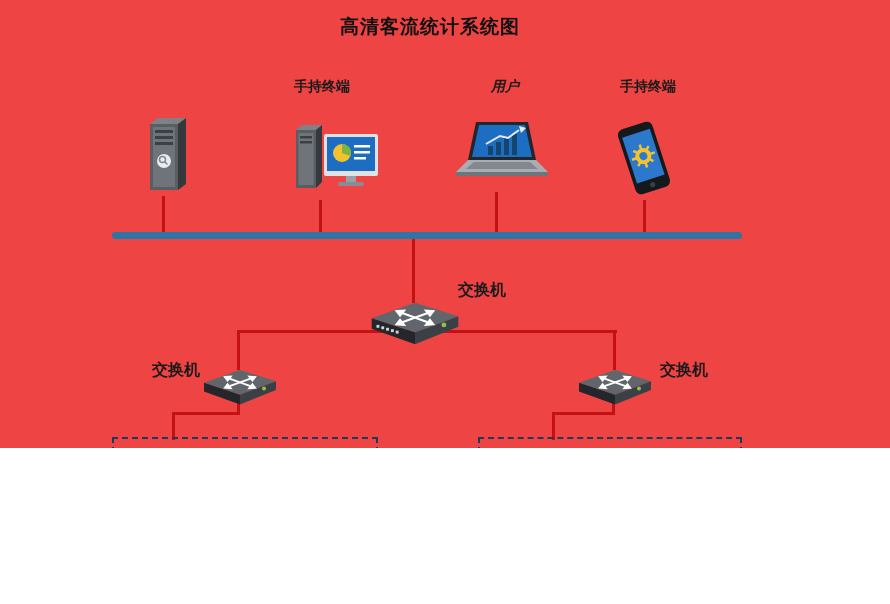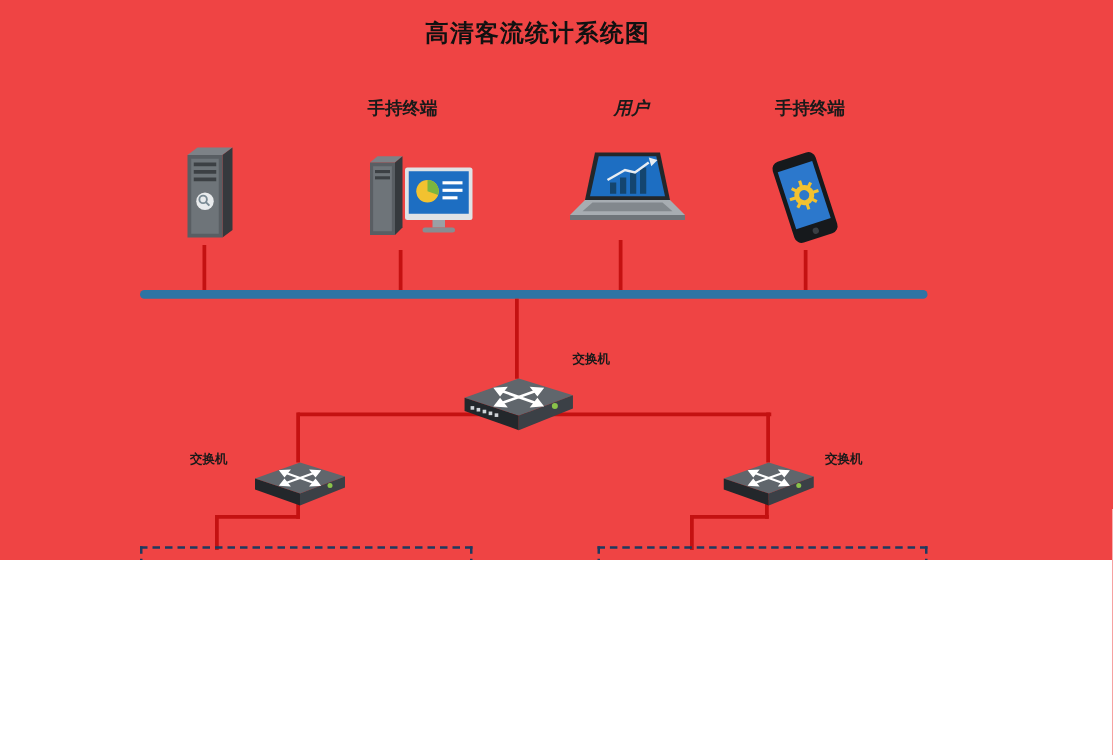--- a/index.html
+++ b/index.html
@@ -10,21 +10,21 @@
   }
   .title{
     position:absolute;left:0;top:14px;width:860px;text-align:center;
     font-size:19px;font-weight:bold;color:#111;letter-spacing:1px;
   }
   .lbl{
     position:absolute;font-size:14px;font-weight:600;color:#1a1a1a;
     text-align:center;white-space:nowrap;
   }
   .sw-lbl{
-    position:absolute;font-size:10px;font-weight:600;color:#1a1a1a;white-space:nowrap;
+    position:absolute;font-size:16px;font-weight:600;color:#1a1a1a;white-space:nowrap;
   }
   .bus{
     position:absolute;left:112px;top:232px;width:630px;height:7px;
     background:var(--bus);border-radius:4px;z-index:1;
   }
   .vline{position:absolute;width:3px;background:var(--link);z-index:1;}
   .hline{position:absolute;height:3px;background:var(--link);z-index:1;}
   .device{position:absolute;z-index:2;}
   .switch{position:absolute;z-index:3;}
   .dashed-box{

